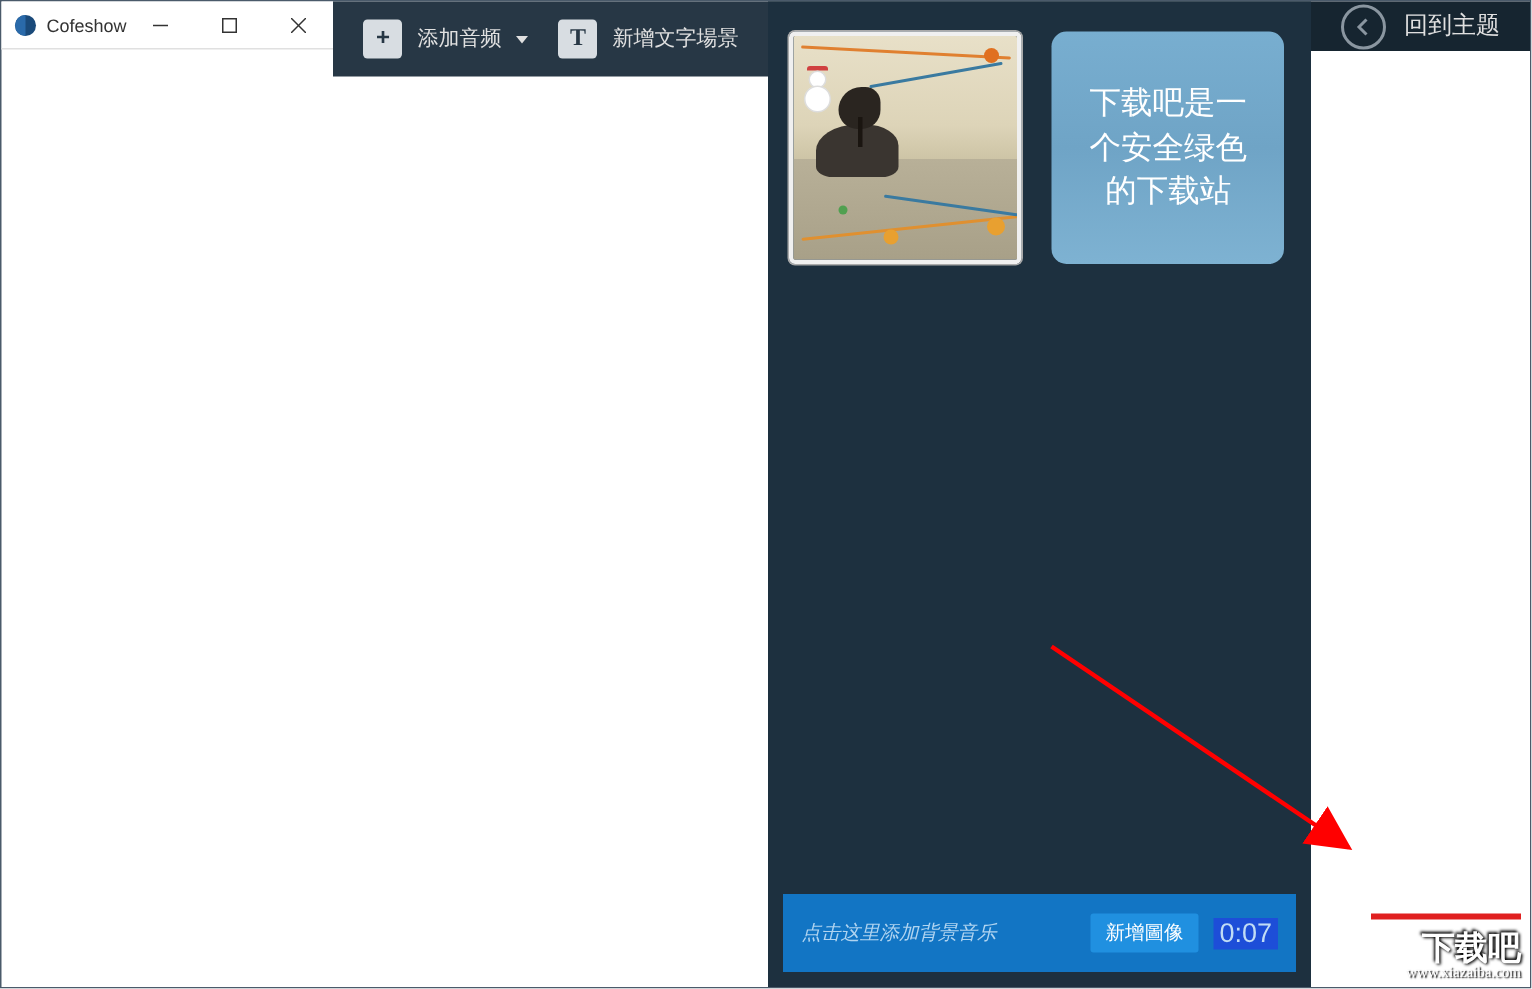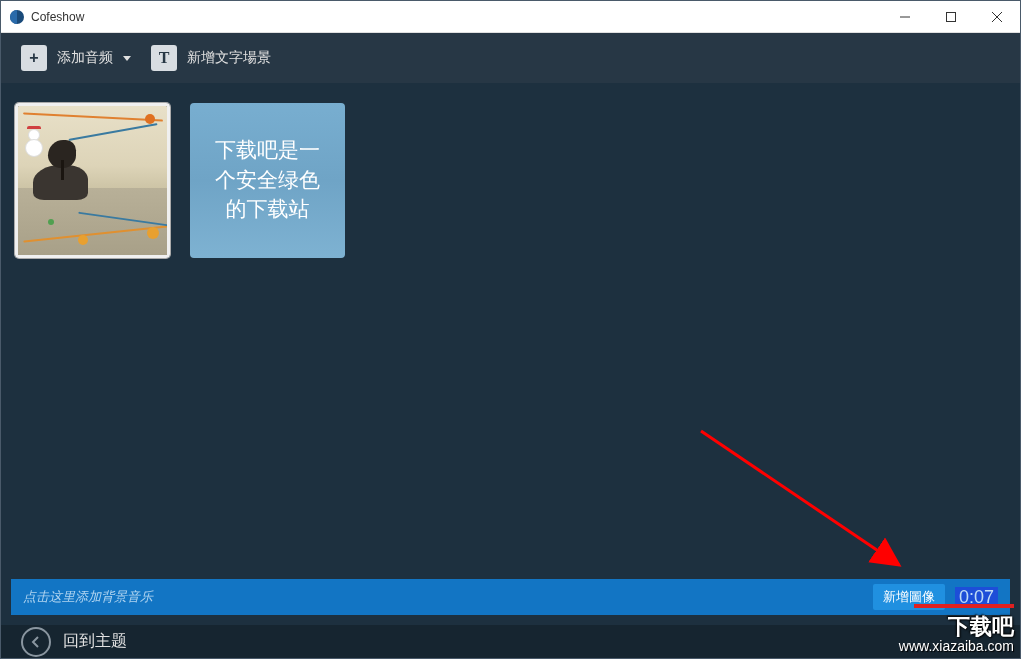--- a/index.html
+++ b/index.html
@@ -9,21 +9,21 @@
       height: 659px;
       overflow: hidden;
       background: #fff;
       position: relative;
     }
     .window {
       width: 100%;
       height: 100%;
       border: 1px solid #4a5a6a;
       display: flex;
-      flex-direction: column;
+      flex-direction: row;
       position: relative;
     }
     
     .titlebar {
       height: 32px;
       background: #ffffff;
       display: flex;
       align-items: center;
       padding-left: 8px;
       border-bottom: 1px solid #e0e0e0;
@@ -109,20 +109,21 @@
       border: 3px solid #f0f0f0;
       box-shadow: 0 0 0 1px #aaa;
     }
     .slide-thumb.text-slide {
       background: linear-gradient(180deg, #78aed0 0%, #6fa4c6 50%, #7eb2d2 100%);
       display: flex;
       align-items: center;
       justify-content: center;
       padding: 20px;
       text-align: center;
+      border-radius: 10px;
     }
     .slide-text-content {
       color: #ffffff;
       font-size: 21px;
       font-family: "SimSun", serif;
       line-height: 1.4;
     }
     
     .photo-bg {
       position: absolute;
@@ -190,21 +191,21 @@
       left: 6px;
       width: 20px;
       height: 30px;
     }
     .snowman .head { width: 12px; height: 12px; background: #fff; border-radius: 50%; margin: 0 auto; border: 1px solid #ddd; }
     .snowman .body { width: 18px; height: 18px; background: #fff; border-radius: 50%; margin: -2px auto 0; border: 1px solid #ddd; }
     .snowman .hat { width: 14px; height: 3px; background: #d04040; margin: 0 auto; border-radius: 2px 2px 0 0; }
 
     
     .music-bar {
-      height: 36px;
+      height: 52px;
       background: #1275c4;
       margin: 0 10px 10px 10px;
       display: flex;
       align-items: center;
       padding: 0 12px;
       gap: 10px;
       position: relative;
     }
     .music-placeholder {
       font-style: italic;
@@ -267,23 +268,24 @@
     }
     .wm-big {
       color: #fff;
       font-size: 22px;
       font-weight: bold;
       text-shadow: 1px 1px 2px #000, -1px -1px 2px #000;
       font-family: "SimHei", sans-serif;
     }
     .wm-small {
       color: #fff;
-      font-size: 14px;
+      font-size: 10px;
       text-shadow: 1px 1px 1px #000;
       margin-top: -4px;
+      font-family: Liberation Serif, serif;
     }
     .wm-red {
       position: absolute;
       top: -8px;
       right: 0;
       width: 100px;
       height: 4px;
       background: #e02020;
     }
 

